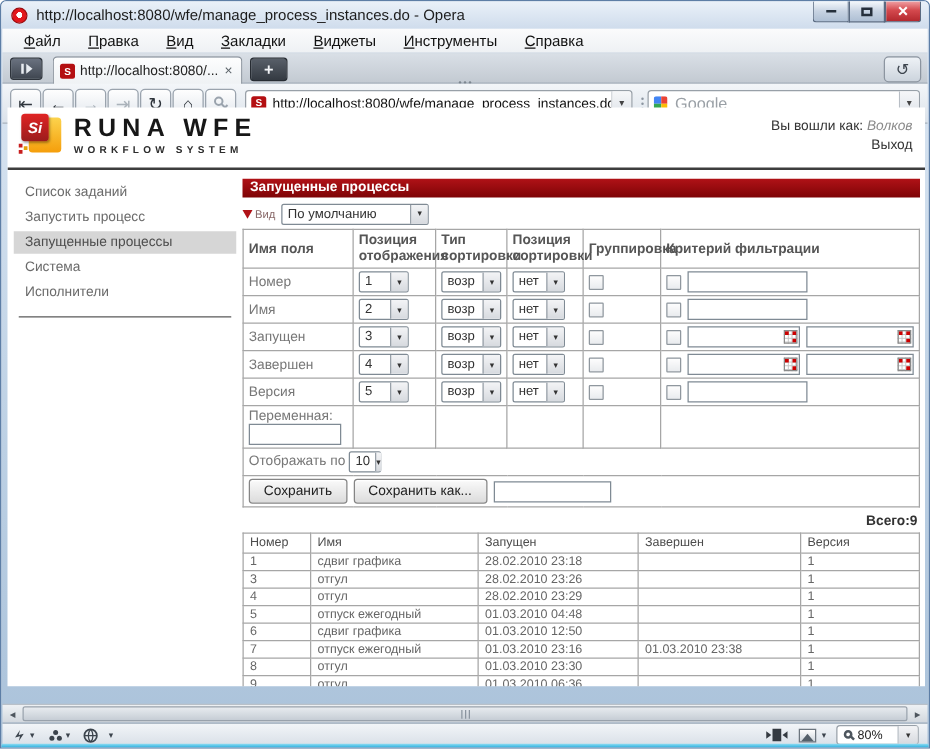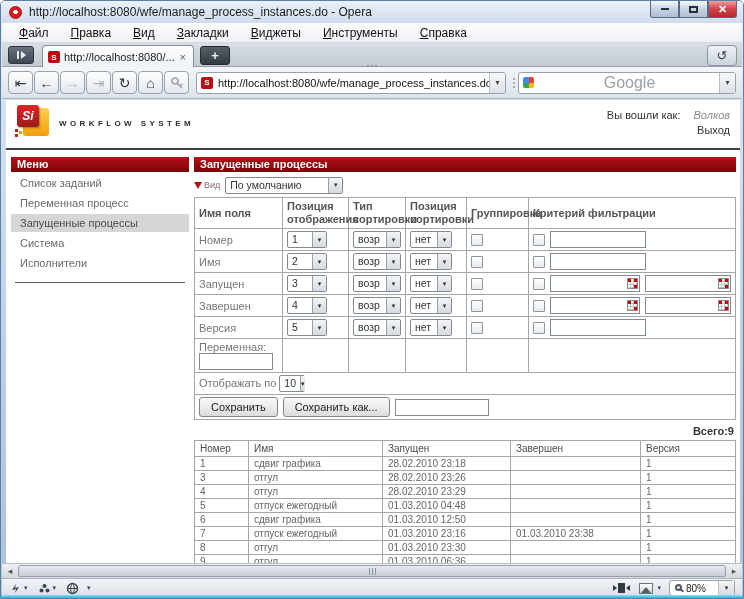--- a/index.html
+++ b/index.html
@@ -71,38 +71,38 @@
   .drop-btn { width:16px; height:100%; border-left:1px solid #b8bec5; flex:none;
     background:linear-gradient(#f6f7f9,#dde2e8); display:flex; align-items:center; justify-content:center;
     font-size:8px; color:#444; border-radius:0 2px 2px 0; }
   .dotsep { display:flex; flex-direction:column; gap:2px; margin:0 3px; flex:none; }
   .dotsep i { width:2px; height:2px; background:#8b95a0; border-radius:50%; }
   .searchbar { width:218px; height:22px; background:#fff; border:1px solid #98a0a8; border-radius:3px;
     display:flex; align-items:center; padding-left:4px; flex:none; }
   .gicon { width:11px; height:11px; flex:none; border-radius:2px; display:grid; grid-template:1fr 1fr / 1fr 1fr; overflow:hidden; }
   .gicon i:nth-child(1){background:#4285f4}.gicon i:nth-child(2){background:#ea4335}
   .gicon i:nth-child(3){background:#34a853}.gicon i:nth-child(4){background:#fbbc05}
-  .search-text { font-size:16px; color:#9aa0a6; margin-left:6px; flex:1;text-align:center; }
+  .search-text { font-size:13px; color:#9aa0a6; margin-left:6px; flex:1; }
 
   
-  .page { position:absolute; top:99px; left:5px; width:734px; height:463px; background:#fff; overflow:hidden; }
+  .page { position:absolute; top:85px; left:5px; width:734px; height:463px; background:#fff; overflow:hidden; }
   .page-header { position:relative; height:48px; }
   .logo { position:absolute; left:9px; top:5px; display:flex; align-items:center; }
   .logo-badge { position:relative; width:34px; height:34px; margin-right:10px; }
   .logo-badge .sq1 { position:absolute; right:0; top:3px; width:26px; height:28px; background:linear-gradient(#fcd34d,#f59e0b); border-radius:3px; }
   .logo-badge .sq2 { position:absolute; left:2px; top:0; width:22px; height:22px; background:linear-gradient(#e02424,#9b1c1c); border-radius:3px;
     color:#fff; font-weight:bold; font-style:italic; font-size:12px; display:flex; align-items:center; justify-content:center;
     box-shadow:1px 1px 2px rgba(0,0,0,.35); }
   .logo-badge .px { position:absolute; left:0; top:24px; width:3px; height:3px; background:#c81e1e;
     box-shadow:0 5px 0 #c81e1e, 4px 2px 0 #e3a008; }
   .logo-title { font-size:20px; font-weight:bold; letter-spacing:5px; color:#171717; line-height:20px; }
   .logo-sub { font-size:8px; font-weight:bold; letter-spacing:3.4px; color:#2d2d2d; margin-top:2px; }
   .login-box { position:absolute; right:10px; top:8px; text-align:right; font-size:11px; line-height:15px; }
   .login-label { color:#333; }
-  .login-user { color:#8a8a8a; font-style:italic;margin-left:10px; }
+  .login-user { color:#8a8a8a; font-style:italic; }
   .logout { color:#333; display:inline-block; }
   .page-divider { position:absolute; top:48px; left:0; right:0; height:2px; background:#3d3d3d; }
 
   .redbar { height:15px; background:linear-gradient(#b01217,#7e0406); color:#fff; font-size:11px;
     font-weight:bold; padding:1px 0 0 6px; line-height:13px; }
   .sidebar { position:absolute; left:5px; top:57px; width:178px; }
   .side-item { font-size:11px; color:#6b6b6b; padding:3px 0 3px 9px; margin-top:2px; }
   .side-item.active { background:#d6d6d6; color:#4d4d4d; }
   .side-divider { height:1px; background:#5a5a5a; margin:10px 4px 0 4px; }
 
@@ -265,36 +265,36 @@
 
   <div class="page">
     <div class="page-header">
       <span class="logo">
         <span class="logo-badge">
           <span class="sq1"></span>
           <span class="sq2">Si</span>
           <span class="px"></span>
         </span>
         <span>
+          <div class="logo-title">RUNA WFE</div>
           <div class="logo-sub">WORKFLOW SYSTEM</div>
         </span>
       </span>
       <span class="login-box">
         <div><span class="login-label">Вы вошли как:</span>
           <span class="login-user">Волков</span></div>
         <div><span class="logout">Выход</span></div>
       </span>
     </div>
     <div class="page-divider"></div>
 
     <div class="sidebar">
-      <div class="redbar">Меню</div>
       <div>
           <div class="side-item">Список заданий</div>
-          <div class="side-item">Переменная процесс</div>
+          <div class="side-item">Запустить процесс</div>
           <div class="side-item active">Запущенные процессы</div>
           <div class="side-item">Система</div>
           <div class="side-item">Исполнители</div>
         </div>
       <div class="side-divider"></div>
     </div>
 
     <div class="main">
       <div class="redbar">Запущенные процессы</div>
 

